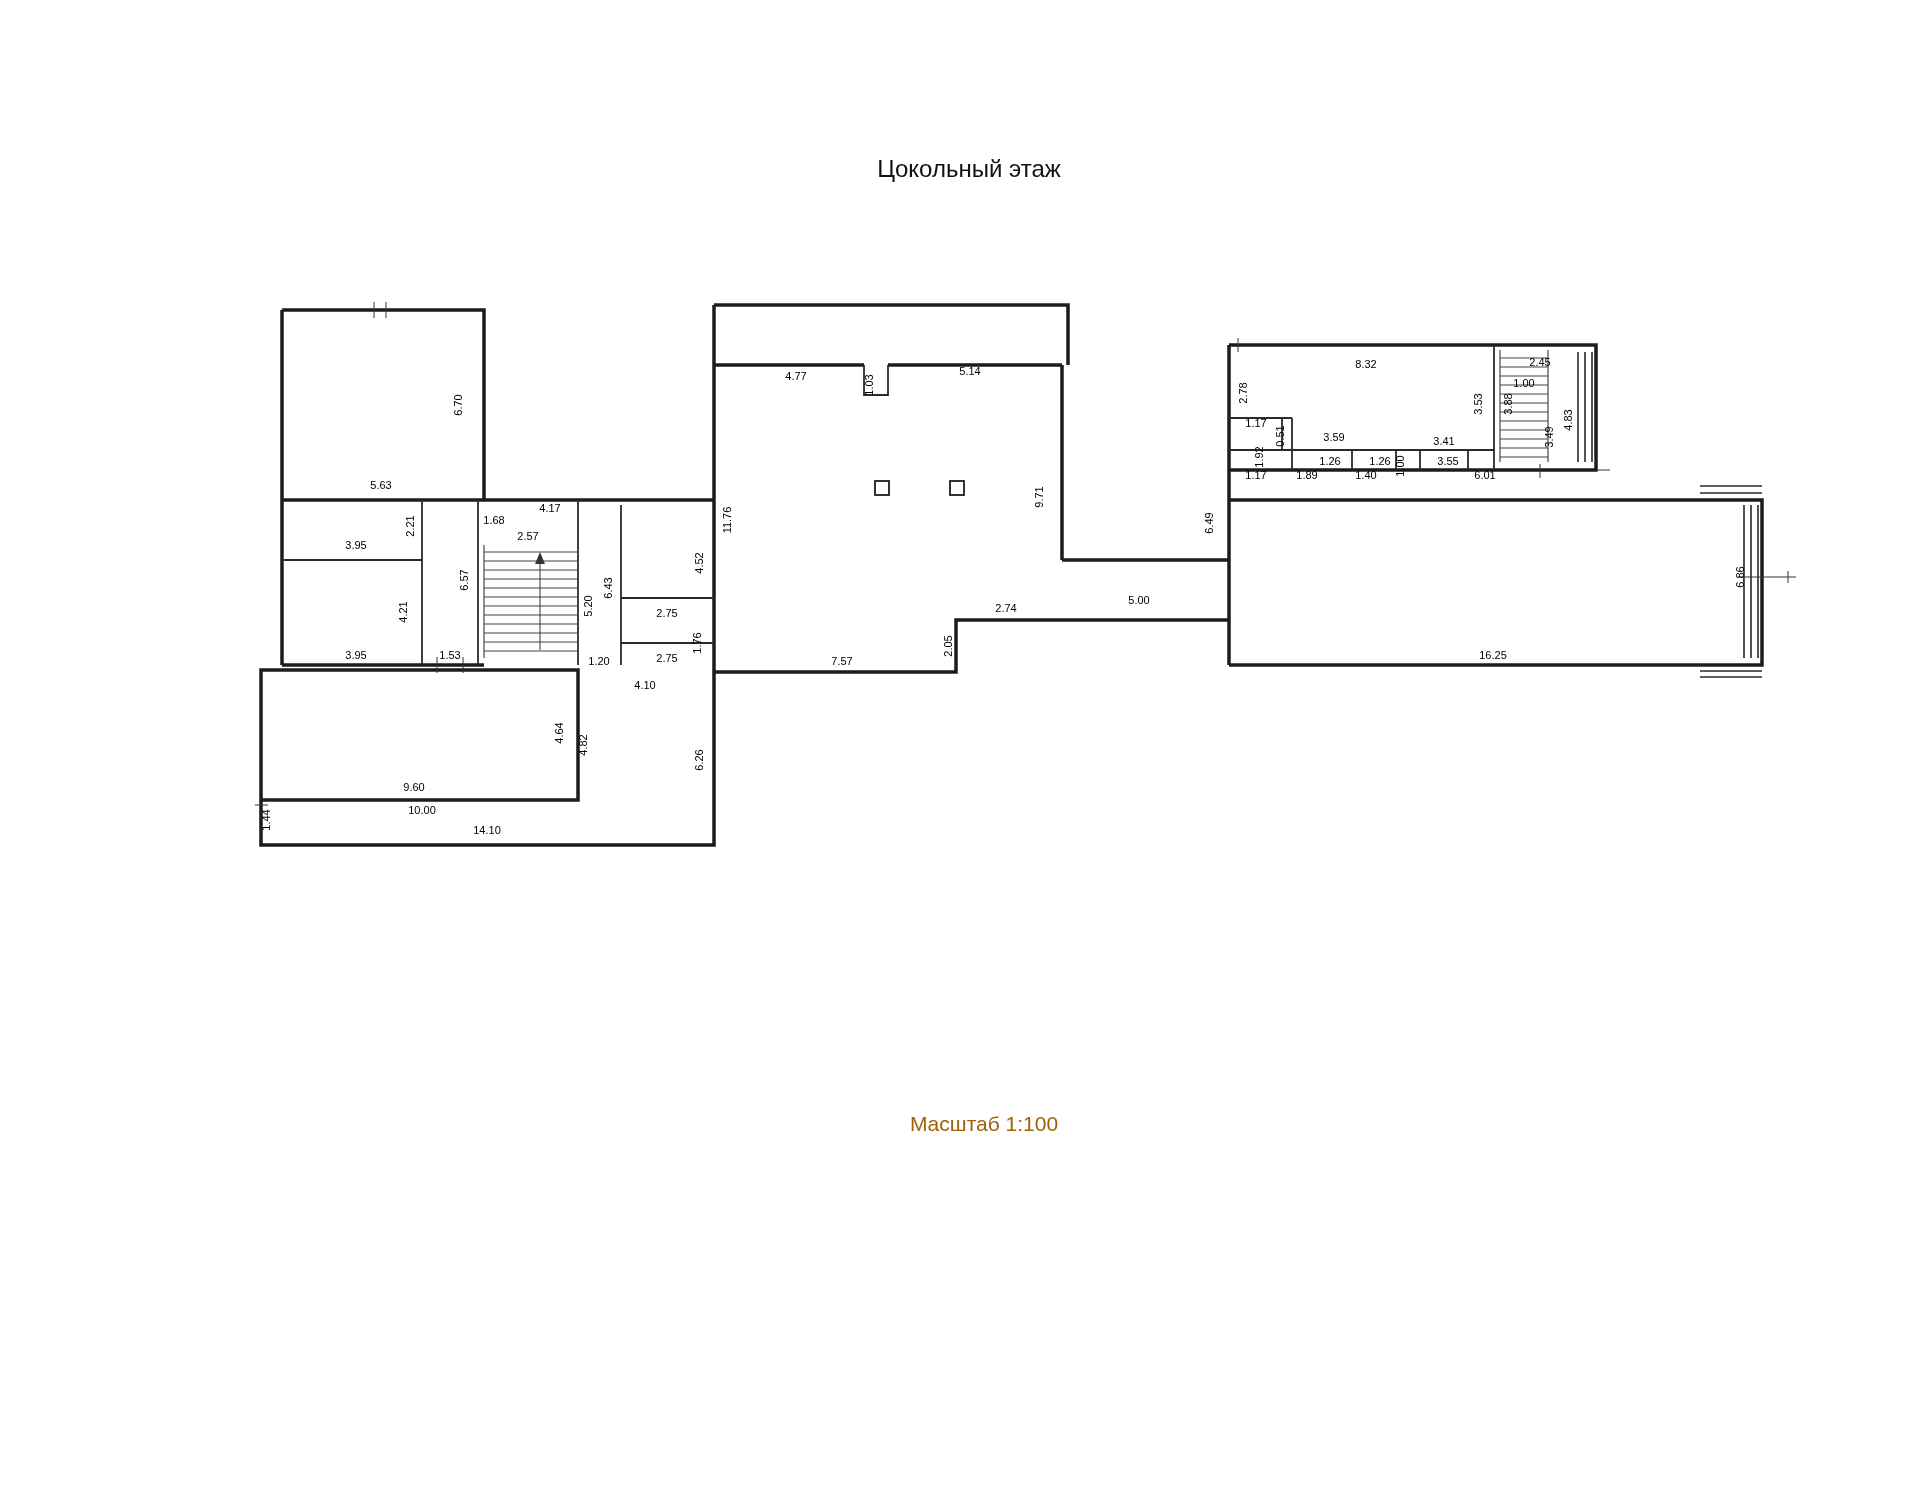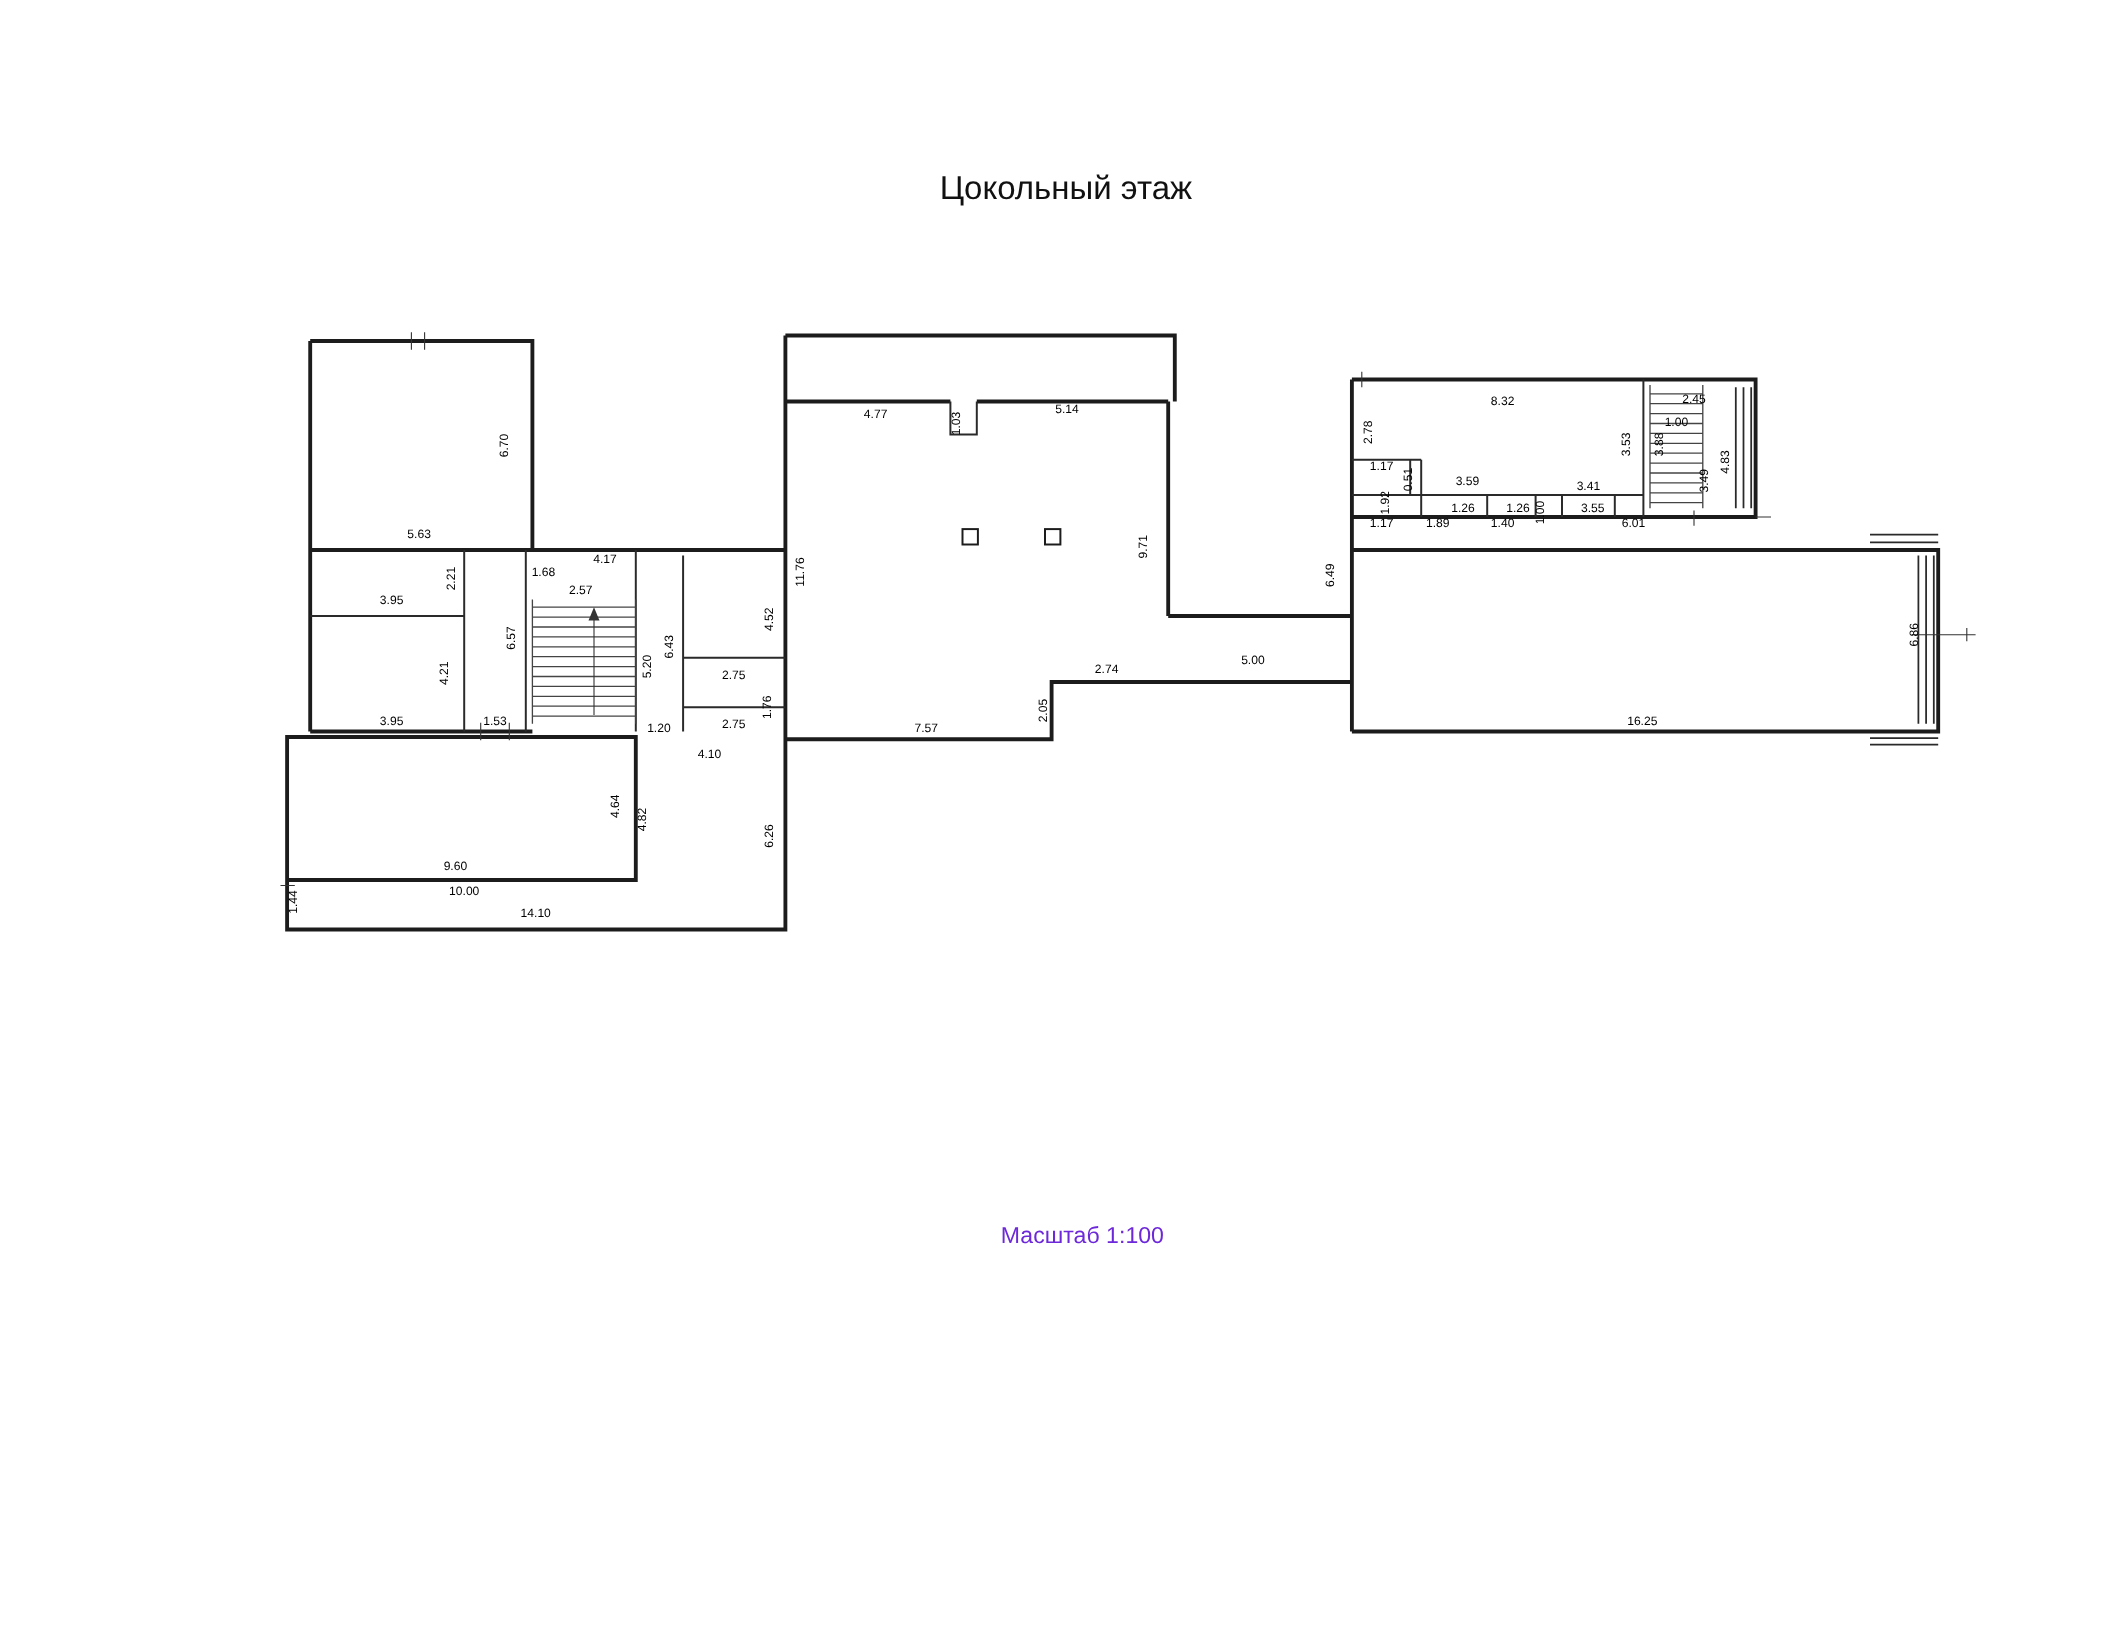--- a/index.html
+++ b/index.html
@@ -7,28 +7,28 @@
     width:1920px;height:1486px;
     background:#ffffff;
     font-family:"Liberation Sans", sans-serif;
     position:relative;
     overflow:hidden;
   }
   .title{
     position:absolute;
     top:155px;left:969px;
     transform:translateX(-50%);
-    font-size:30px;color:#111;
+    font-size:24px;color:#111;
     white-space:nowrap;
   }
   .scale{
     position:absolute;
     top:1112px;left:984px;
     transform:translateX(-50%);
-    font-size:21px;color:#6d28d9;
+    font-size:21px;color:#a16207;
     white-space:nowrap;
   }
   svg{position:absolute;top:0;left:0;}
   .wall{stroke:#1c1c1c;stroke-width:3.5;fill:none;stroke-linecap:butt;}
   .partition{stroke:#2a2a2a;stroke-width:1.8;fill:none;}
   .thin{stroke:#333;stroke-width:1;fill:none;}
   .tread{stroke:#444;stroke-width:1.2;fill:none;}
   .window{stroke:#2a2a2a;stroke-width:1.6;fill:none;}
   .column{stroke:#1c1c1c;stroke-width:1.8;fill:#ffffff;}
   .dim{

